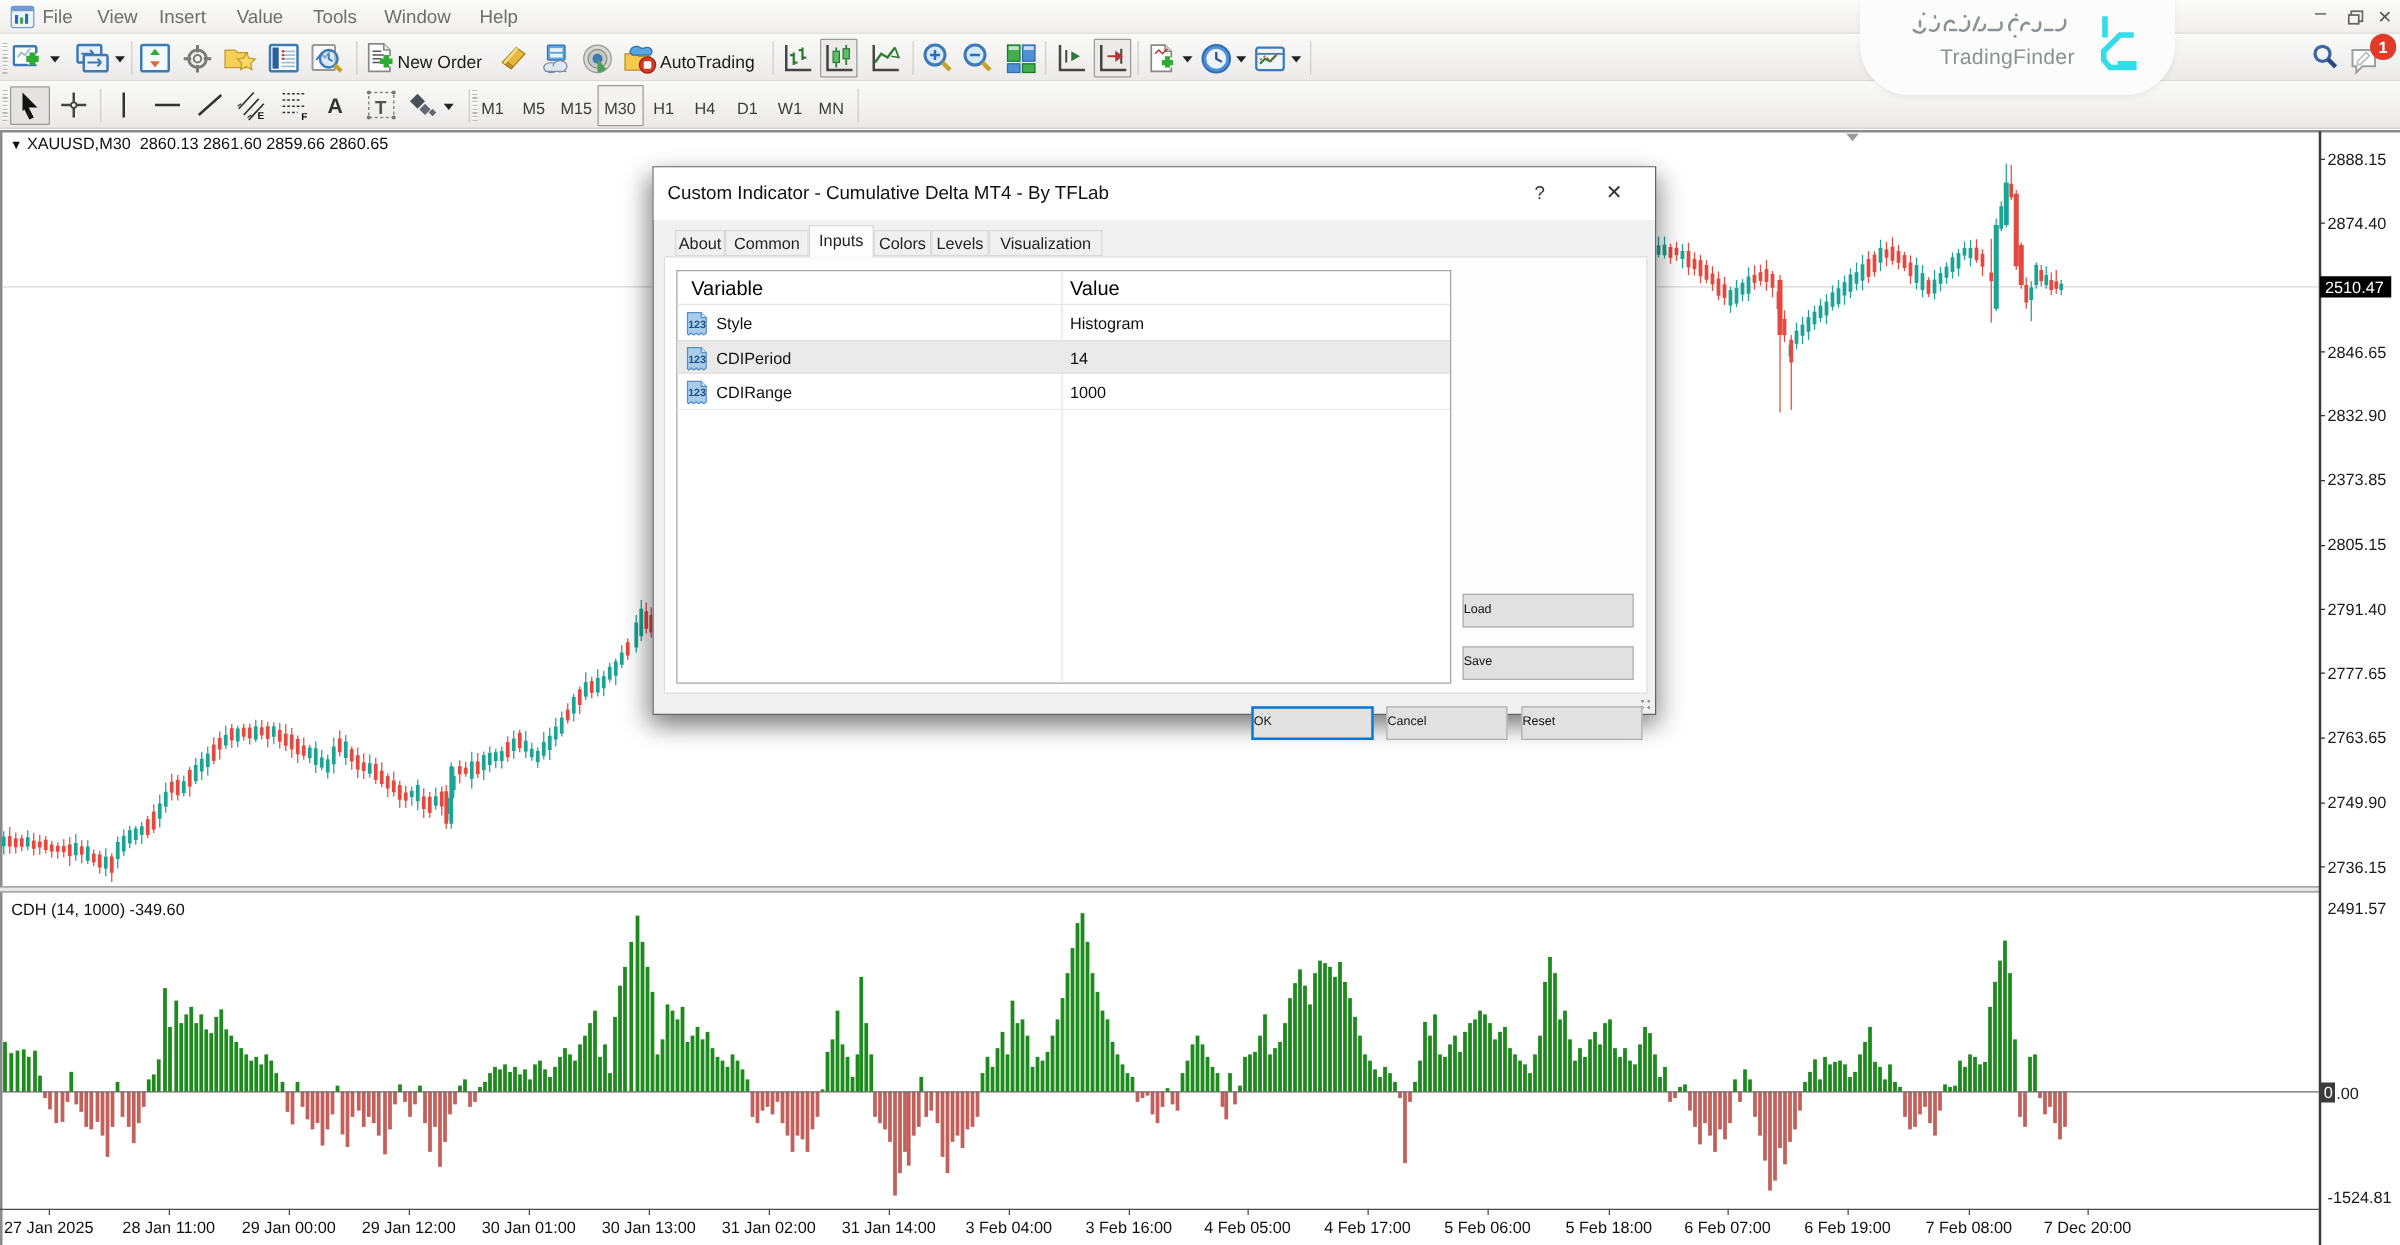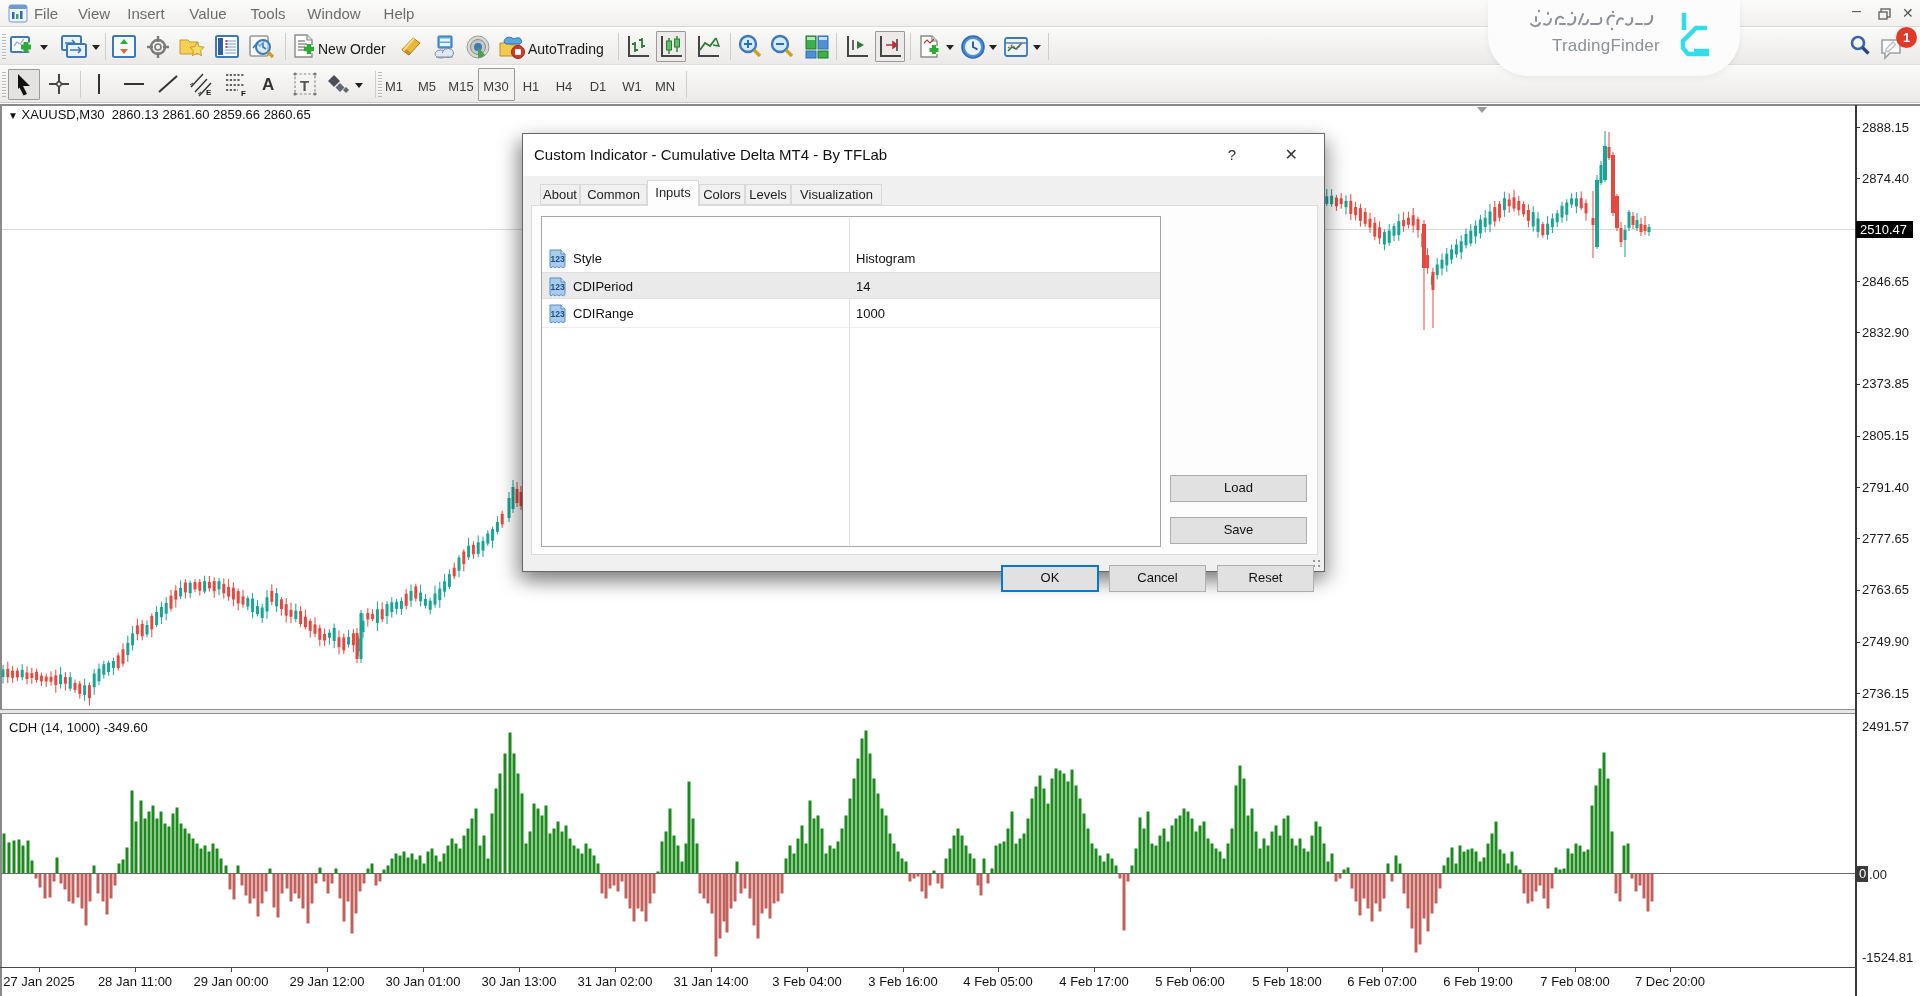--- a/index.html
+++ b/index.html
@@ -41,21 +41,21 @@
 .tab{position:absolute;top:50px;height:21px;background:#f0f0f0;border:1px solid #d9d9d9;font-size:13px;color:#222;text-align:center;line-height:20px}
 #tabsel{position:absolute;top:46px;height:26px;background:#fdfdfd;border:1px solid #d9d9d9;border-bottom:none;font-size:13px;color:#222;text-align:center;line-height:24px;z-index:3}
 #tabpage{position:absolute;left:8px;top:71px;width:787px;height:350px;background:#fdfdfd;border:1px solid #dcdcdc;z-index:2}
 #tbl{position:absolute;left:18px;top:82px;width:620px;height:331px;background:#fff;border:1px solid #a6a6a6;z-index:4}
 .hrow{position:absolute;left:0;top:0;width:618px;height:27px;border-bottom:1px solid #e3e3e3}
 .colline{position:absolute;left:307px;top:1px;width:1px;height:328px;background:#e3e3e3}
 .trow{position:absolute;left:0;width:618px;height:27px;font-size:13px;color:#111}
 .tname{position:absolute;left:31px;top:6px}
 .tval{position:absolute;left:314px;top:6px}
 .ticon{position:absolute;left:6px;top:4px}
-.btn{position:absolute;background:#e1e1e1;border:1px solid #adadad;font-size:13px;color:#111;text-align:center;line-height:24px;z-index:6}
+.btn{position:absolute;background:#e1e1e1;border:1px solid #adadad;font-size:10px;color:#111;line-height:24px;z-index:6}
 #okbtn{border:2px solid #0078d7;line-height:22px}
 #grip2{position:absolute;right:3px;bottom:3px;width:9px;height:9px;background:
 radial-gradient(circle at 2px 2px,#999 1px,transparent 1.2px),radial-gradient(circle at 7px 2px,#999 1px,transparent 1.2px),
 radial-gradient(circle at 2px 7px,#999 1px,transparent 1.2px),radial-gradient(circle at 7px 7px,#999 1px,transparent 1.2px)}
 
 #logo{position:absolute;left:1488px;top:0;width:252px;height:76px;background:#fcfcfc;border-radius:0 0 40px 40px;box-shadow:0 2px 6px rgba(0,0,0,.06)}
 #logolatin{position:absolute;left:64px;top:36px;font-size:17px;color:#8c9196;letter-spacing:.2px}
 </style></head><body>
 <div id="app">
 
@@ -1228,20 +1228,24 @@
  <div id="dlghelp">?</div>
  <div id="dlgclose">✕</div>
  <div class="tab" style="left:17px;width:40px">About</div>
  <div class="tab" style="left:57px;width:67px">Common</div>
  <div id="tabsel" style="left:124px;width:52px">Inputs</div>
  <div class="tab" style="left:176px;width:46px">Colors</div>
  <div class="tab" style="left:222px;width:46px">Levels</div>
  <div class="tab" style="left:268px;width:91px">Visualization</div>
  <div id="tabpage"></div>
  <div id="tbl">
+  <div class="hrow">
+          <span style="position:absolute;left:11px;top:6px">Variable</span>
+          <span style="position:absolute;left:314px;top:6px">Value</span>
+        </div>
   <div class="colline"></div>
   <div class="trow" style="top:28px">
           <svg class="ticon" width="19" height="20" viewBox="0 0 19 20">
             <path d="M2 1h11l4 4v12.5l-2 1.5-2-1.5-2 1.5-2-1.5-2 1.5-2-1.5-2 1.5-1-1z" fill="#a8cdec" stroke="#5b8fc0"></path>
             <path d="M13 1v4h4" fill="#cfe3f4" stroke="#5b8fc0"></path>
             <text x="2.5" y="13" font-size="8.5" font-weight="bold" fill="#1e4f82" font-family="Liberation Sans">123</text>
           </svg>
           <span class="tname">Style</span>
           <span class="tval">Histogram</span>
         </div>

